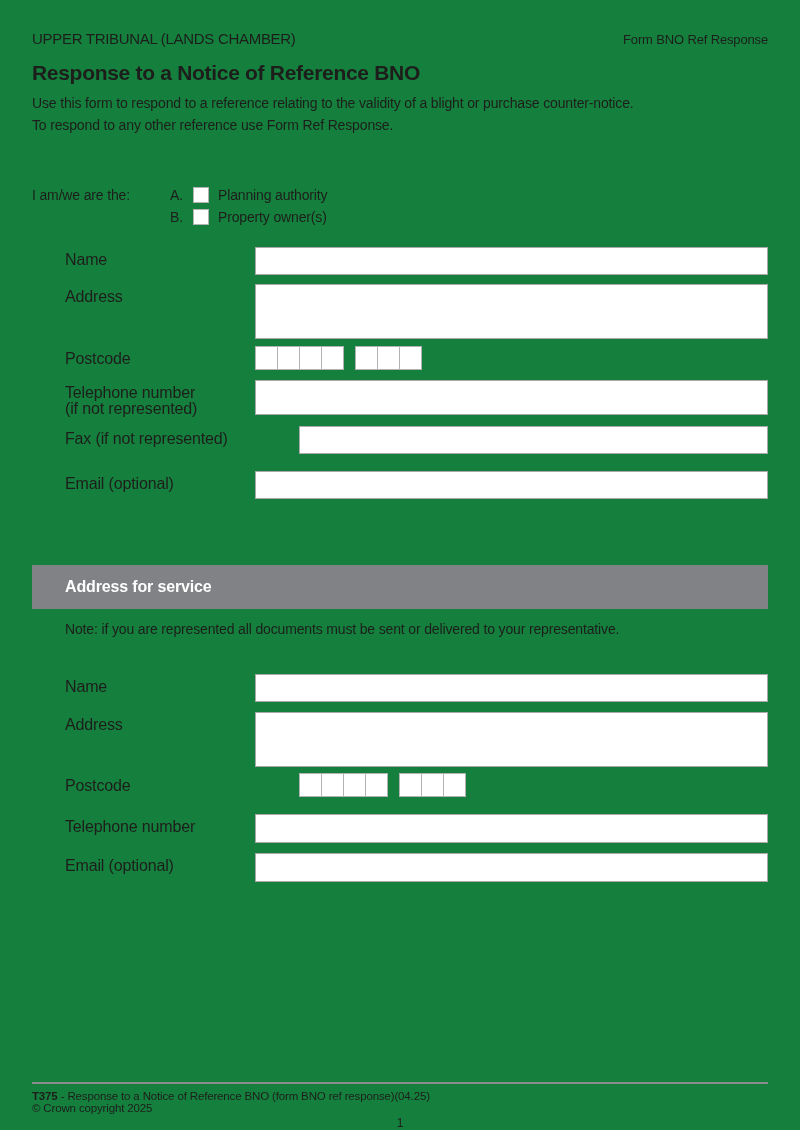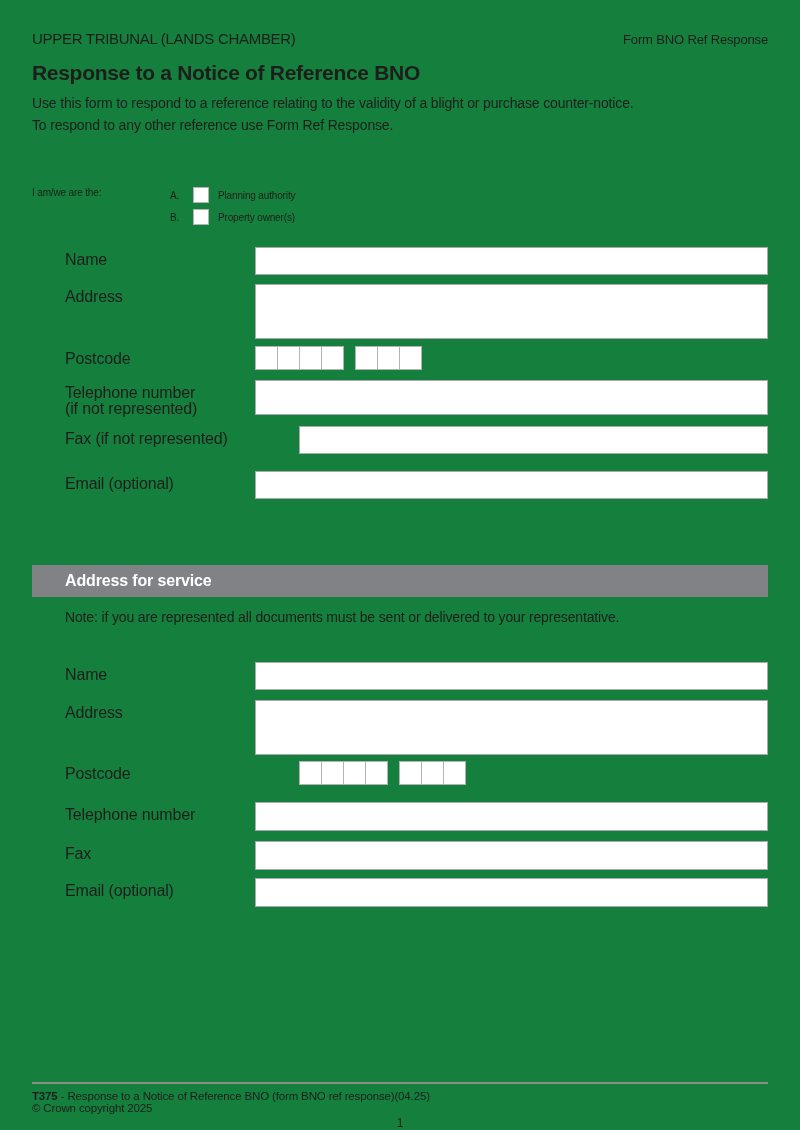--- a/index.html
+++ b/index.html
@@ -34,21 +34,21 @@
     letter-spacing: -0.3px;
   }
 
   .intro { margin: 8px 32px 0 32px; }
   .intro p { margin: 0 0 3px 0; font-size: 14px; line-height: 19px; }
 
   
   .role-section {
     display: flex;
     margin: 49px 32px 0 32px;
-    font-size: 10px;
+    font-size: 14px;
   }
   .role-label { width: 138px; padding-top: 3px; }
   .role-options { display: flex; flex-direction: column; }
   .role-option { display: flex; align-items: center; height: 22px; }
   .role-letter { width: 23px; }
   .checkbox {
     width: 16px; height: 16px;
     border: 1px solid #b3b3b3;
     background: #fff;
     margin-right: 9px;
@@ -90,21 +90,21 @@
   .pc-cell {
     width: 23px; height: 24px;
     border: 1px solid #b3b3b3;
     background: #fff;
   }
   .pc-cell + .pc-cell { margin-left: -1px; }
 
   
   .section-bar {
     margin: 66px 32px 0 32px;
-    height: 32px;
+    height: 44px;
     background: #808285;
     color: #ffffff;
     font-size: 16px;
     font-weight: bold;
     display: flex;
     align-items: center;
     padding-left: 33px;
   }
   .note {
     margin: 11px 32px 0 65px;
@@ -228,24 +228,20 @@
           <span class="pc-cell"></span>
           <span class="pc-cell"></span>
           <span class="pc-cell"></span>
         </div>
       </div>
     </div>
     <div class="frow mb10">
       <div class="flabel">Telephone number</div>
       <div class="fbox h29"></div>
     </div>
-    <div class="frow mb8">
-      <div class="flabel">Fax</div>
-      <div class="fbox h29"></div>
-    </div>
     <div class="frow mb0">
       <div class="flabel">Email (optional)</div>
       <div class="fbox h29"></div>
     </div>
   </div>
 
   <div class="footer">
     <div class="footer-row">
       <div><span class="footer-code">T375</span><span> - Response to a Notice of Reference BNO (form BNO ref response)(04.25)</span></div>
       <div>© Crown copyright 2025</div>

